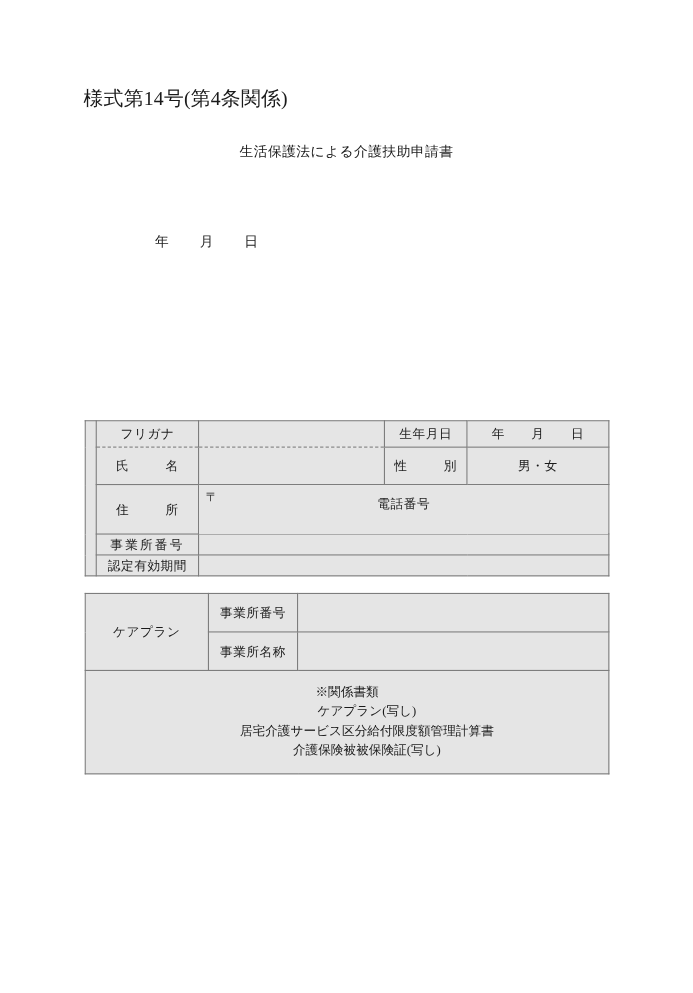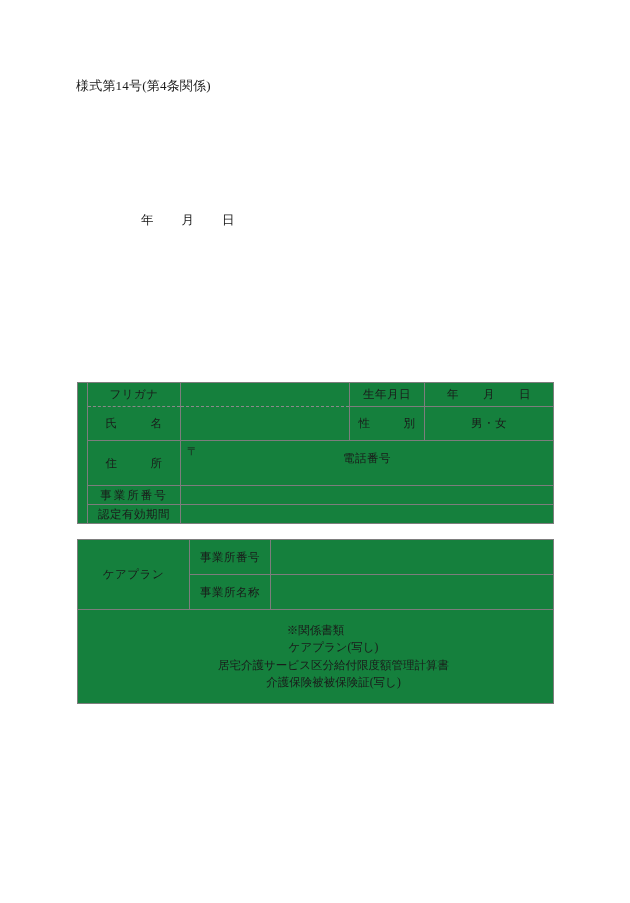--- a/index.html
+++ b/index.html
@@ -22,21 +22,21 @@
     width: 630px;
     height: 903px;
     overflow: hidden;
   }
 
   
   .form-no {
     position: absolute;
     left: 76px;
     top: 77px;
-    font-size: 13px;
+    font-size: 18px;
     letter-spacing: 0.2px;
     white-space: nowrap;
   }
   .doc-title {
     position: absolute;
     left: 0;
     top: 130px;
     width: 630px;
     text-align: center;
     font-size: 12.5px;
@@ -84,21 +84,21 @@
     position: absolute;
     border-collapse: collapse;
     table-layout: fixed;
     font-size: 11.5px;
   }
   .tbl td {
     border: 1px solid #7d7d7d;
     padding: 0;
     vertical-align: middle;
     text-align: center;
-    background: #15803d;
+    background: #e5e5e5;
   }
   .spacer-col { border-right: 1px solid #7d7d7d !important; }
 
   #table-person { left: 77px; top: 382px; width: 476px; }
   #table-careplan { left: 77px; top: 539px; width: 476px; }
 
   .lbl { letter-spacing: 0.5px; white-space: nowrap; }
   .lbl-wide { letter-spacing: 3.5px; white-space: nowrap; padding-left: 3px; }
   .lbl-sp2  { letter-spacing: 2px; white-space: nowrap; }
 
@@ -147,20 +147,21 @@
   .attach-item { padding-left: 36px; white-space: nowrap; }
   .attach-head { white-space: nowrap; }
 </style>
 </head>
 <body>
 
 <div class="page">
 
   <div class="form-no">様式第14号(第4条関係)</div>
 
+  <div class="doc-title">生活保護法による介護扶助申請書</div>
 
 
   <div class="date-line">
     <span>年</span><span class="sp"></span><span>月</span><span class="sp"></span><span>日</span>
   </div>
 
 
 
   <table class="tbl" id="table-person">
     <colgroup>

